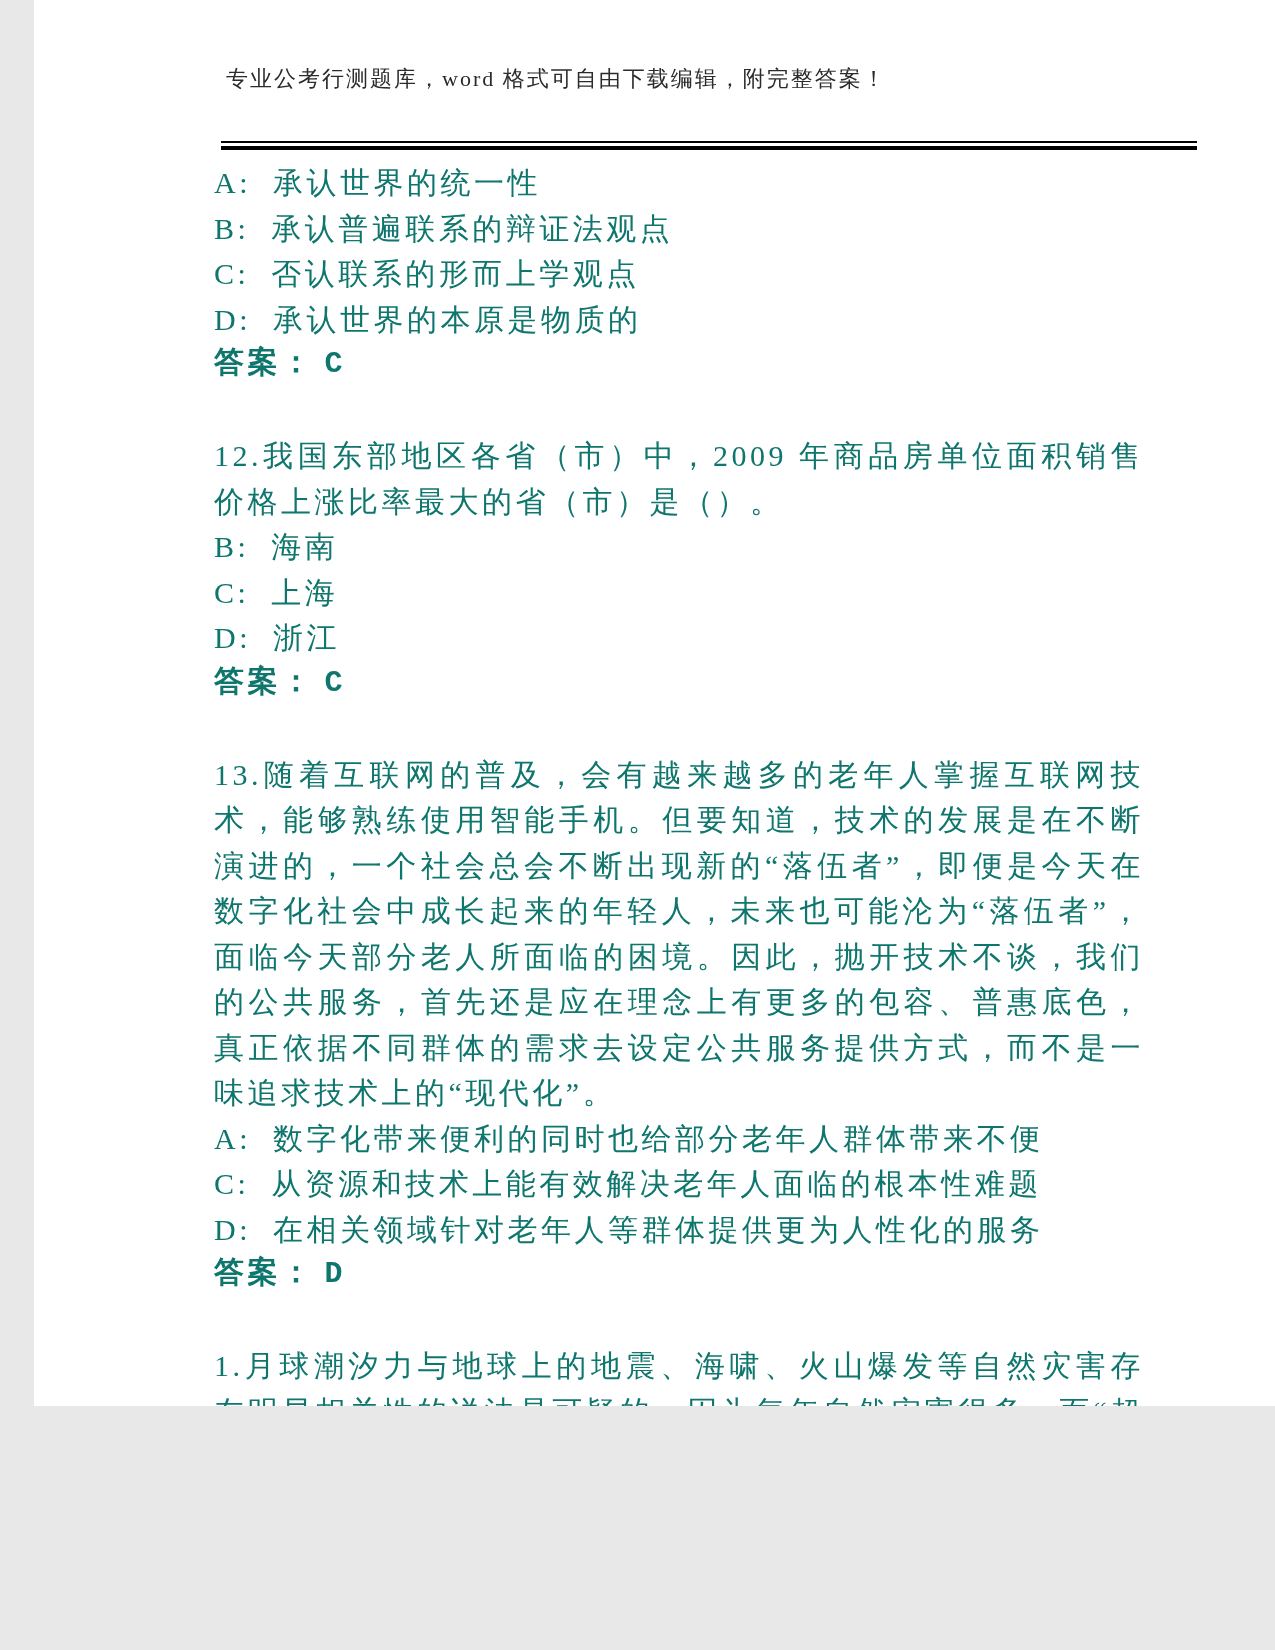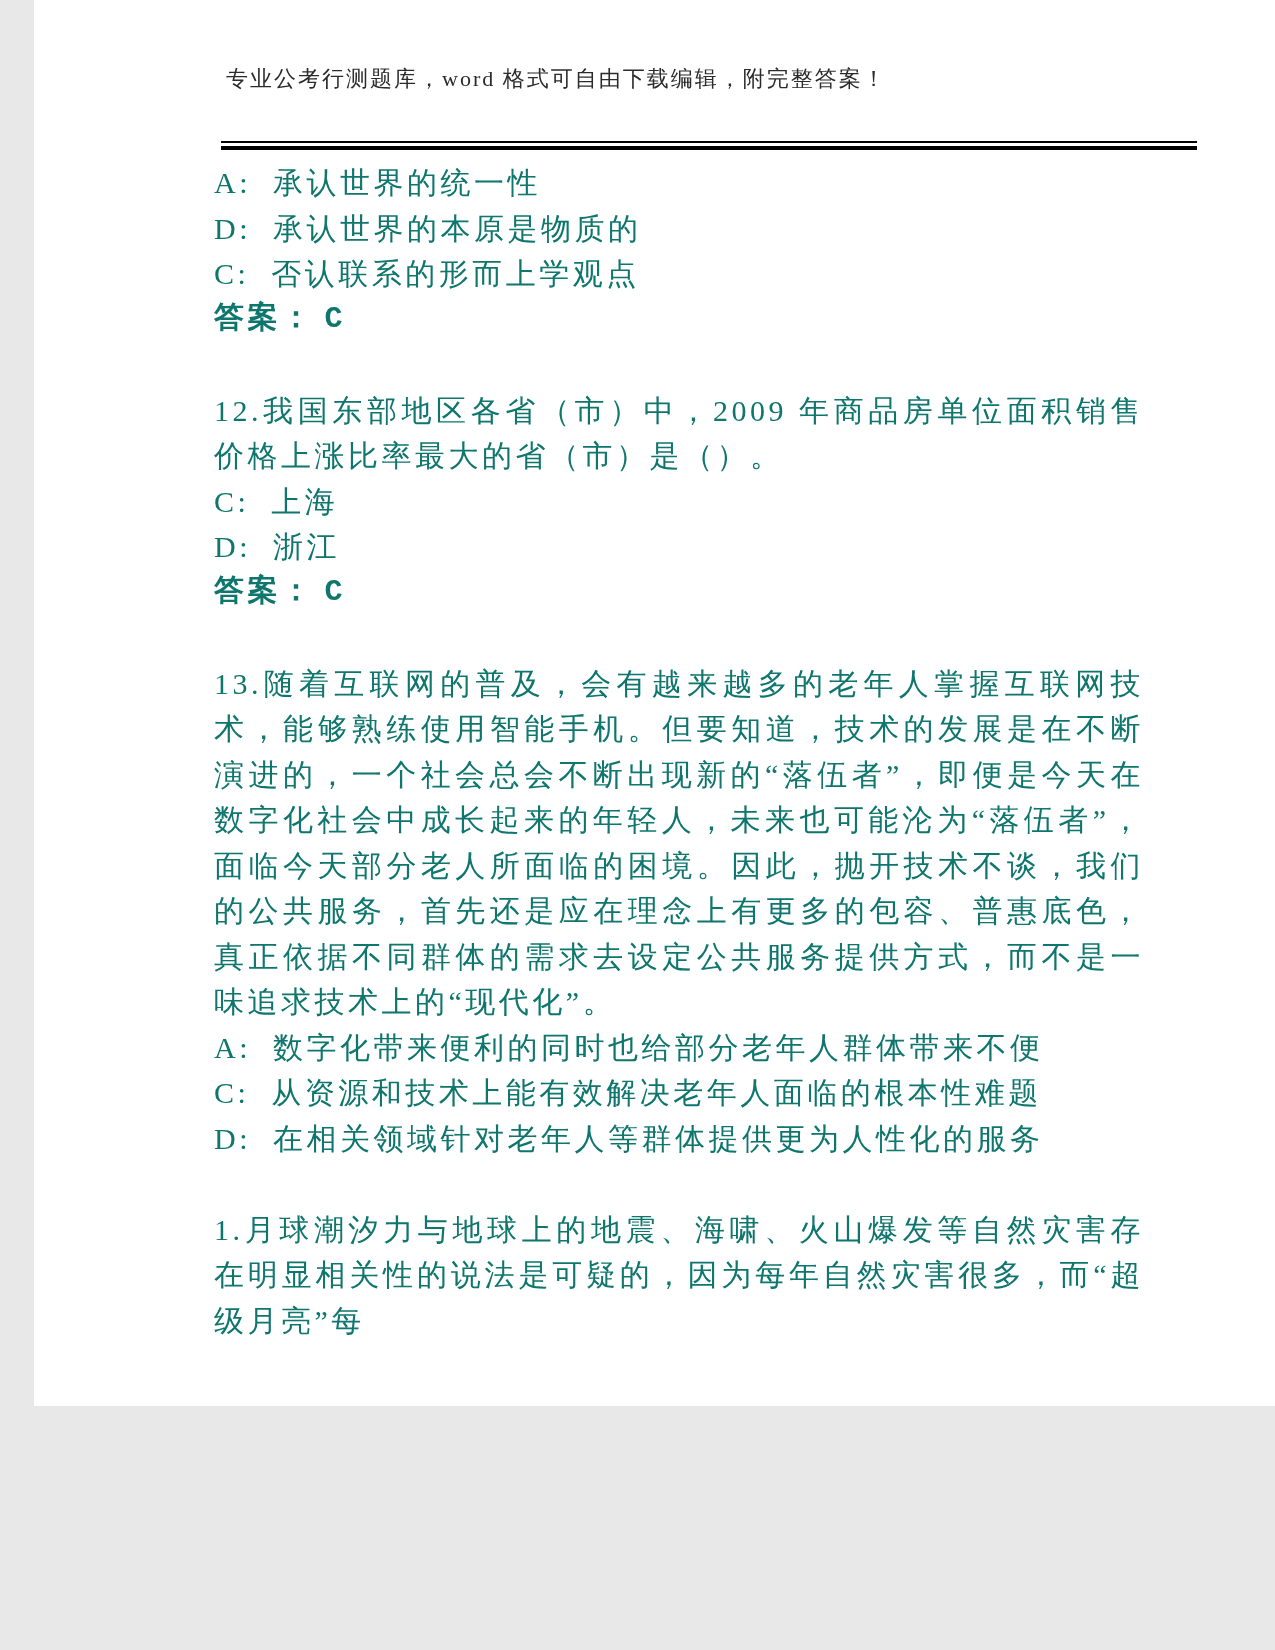--- a/index.html
+++ b/index.html
@@ -63,32 +63,38 @@
 
   <div class="header-rule"></div>
 
   <div class="content">
 
     <div class="block">
       <p class="option-line">
         <span class="opt-key">A:</span><span class="opt-text">承认世界的统一性</span>
       </p>
       <p class="option-line">
-        <span class="opt-key">D:</span><span class="opt-text">承认世界的本原是物质的</span>
+        <span class="opt-key">B:</span><span class="opt-text">承认普遍联系的辩证法观点</span>
       </p>
       <p class="option-line">
         <span class="opt-key">C:</span><span class="opt-text">否认联系的形而上学观点</span>
+      </p>
+      <p class="option-line">
+        <span class="opt-key">D:</span><span class="opt-text">承认世界的本原是物质的</span>
       </p>
       <p class="answer-line">
         <span class="ans-label">答案：</span><span class="ans-value">C</span>
       </p>
     </div>
 
     <div class="block">
       <p class="question-text">12.我国东部地区各省（市）中，2009 年商品房单位面积销售价格上涨比率最大的省（市）是（）。</p>
+      <p class="option-line">
+        <span class="opt-key">B:</span><span class="opt-text">海南</span>
+      </p>
       <p class="option-line">
         <span class="opt-key">C:</span><span class="opt-text">上海</span>
       </p>
       <p class="option-line">
         <span class="opt-key">D:</span><span class="opt-text">浙江</span>
       </p>
       <p class="answer-line">
         <span class="ans-label">答案：</span><span class="ans-value">C</span>
       </p>
     </div>
@@ -97,20 +103,23 @@
       <p class="question-text">13.随着互联网的普及，会有越来越多的老年人掌握互联网技术，能够熟练使用智能手机。但要知道，技术的发展是在不断演进的，一个社会总会不断出现新的“落伍者”，即便是今天在数字化社会中成长起来的年轻人，未来也可能沦为“落伍者”，面临今天部分老人所面临的困境。因此，抛开技术不谈，我们的公共服务，首先还是应在理念上有更多的包容、普惠底色，真正依据不同群体的需求去设定公共服务提供方式，而不是一味追求技术上的“现代化”。</p>
       <p class="option-line">
         <span class="opt-key">A:</span><span class="opt-text">数字化带来便利的同时也给部分老年人群体带来不便</span>
       </p>
       <p class="option-line">
         <span class="opt-key">C:</span><span class="opt-text">从资源和技术上能有效解决老年人面临的根本性难题</span>
       </p>
       <p class="option-line">
         <span class="opt-key">D:</span><span class="opt-text">在相关领域针对老年人等群体提供更为人性化的服务</span>
       </p>
+      <p class="answer-line">
+        <span class="ans-label">答案：</span><span class="ans-value">D</span>
+      </p>
     </div>
 
     <div class="block">
       <p class="question-text">1.月球潮汐力与地球上的地震、海啸、火山爆发等自然灾害存在明显相关性的说法是可疑的，因为每年自然灾害很多，而“超级月亮”每</p>
     </div>
 
   </div>
 </div>
 
 </body></html>

